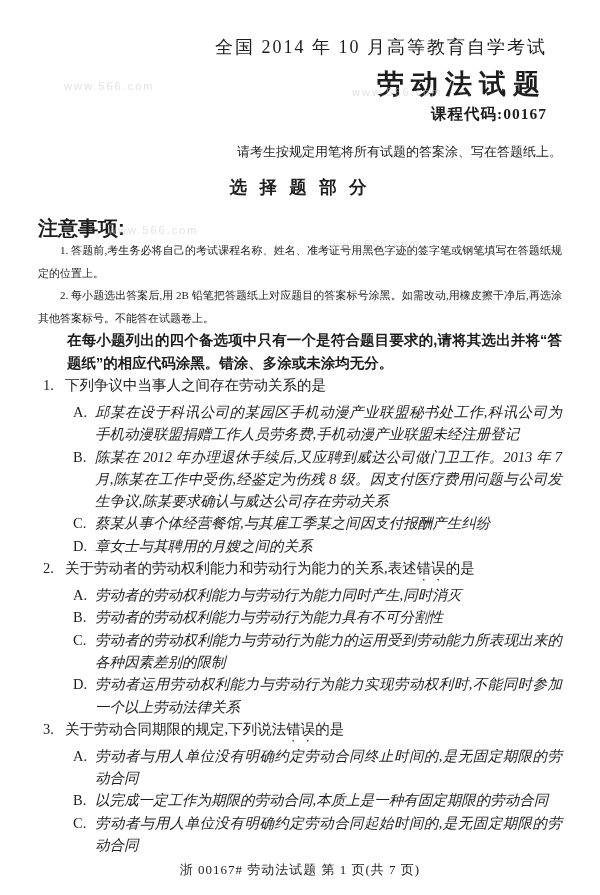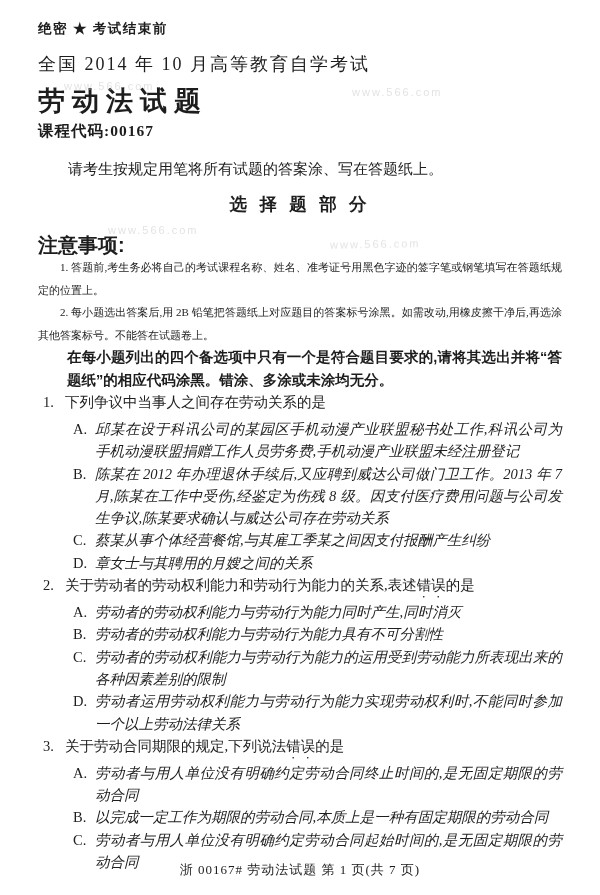--- a/index.html
+++ b/index.html
@@ -11,35 +11,36 @@
     font-family:"Liberation Serif","DejaVu Serif",serif;
     color:#1d1d1d;
     overflow:hidden;
     box-sizing:border-box;
     padding:20px 38px 0 38px;
   }
   .secret-line{
     font-size:13.5px;font-weight:bold;letter-spacing:1.5px;
     margin:0 0 14px 0;
   }
-  .title-block{text-align:left;margin:0;}
+  .title-block{text-align:right;margin:15px;}
   .exam-session{
     font-size:18px;letter-spacing:2px;margin:0;font-weight:normal;
   }
   .exam-title{
     font-size:27px;font-weight:bold;letter-spacing:7px;
     margin:7px 0 2px 0;
     font-family:"Liberation Sans","DejaVu Sans",sans-serif;
   }
   .course-code{
     font-size:15.5px;font-weight:bold;letter-spacing:1px;margin:2px 0 0 0;
   }
   .pen-instruction{
-    font-size:15px;line-height:22px;margin:16px 0 0 0;
+    font-size:13px;line-height:22px;margin:16px 0 0 0;
     text-indent:2em;
+    text-align:right;
   }
   .section-part{
     text-align:center;font-size:17.5px;font-weight:bold;
     letter-spacing:4px;margin:12px 0 18px 0;
   }
   .notes-heading{
     font-size:20px;font-weight:bold;line-height:22px;margin:12px 0 0 0;
     font-family:"Liberation Sans","DejaVu Sans",sans-serif;
   }
   .note{
@@ -94,21 +95,20 @@
 </head>
 <body>
 
 <div class="page">
 
   <span class="watermark wm1">www.566.com</span>
   <span class="watermark wm2">www.566.com</span>
   <span class="watermark wm3">www.566.com</span>
   <span class="watermark wm4">www.566.com</span>
 
-  <p class="secret-line">绝密 ★ 考试结束前</p>
 
   <div class="title-block">
     <p class="exam-session">全国 2014 年 10 月高等教育自学考试</p>
     <p class="exam-title">劳动法试题</p>
     <p class="course-code">课程代码:00167</p>
   </div>
 
   <p class="pen-instruction">请考生按规定用笔将所有试题的答案涂、写在答题纸上。</p>
 
   <p class="section-part">选 择 题 部 分</p>

